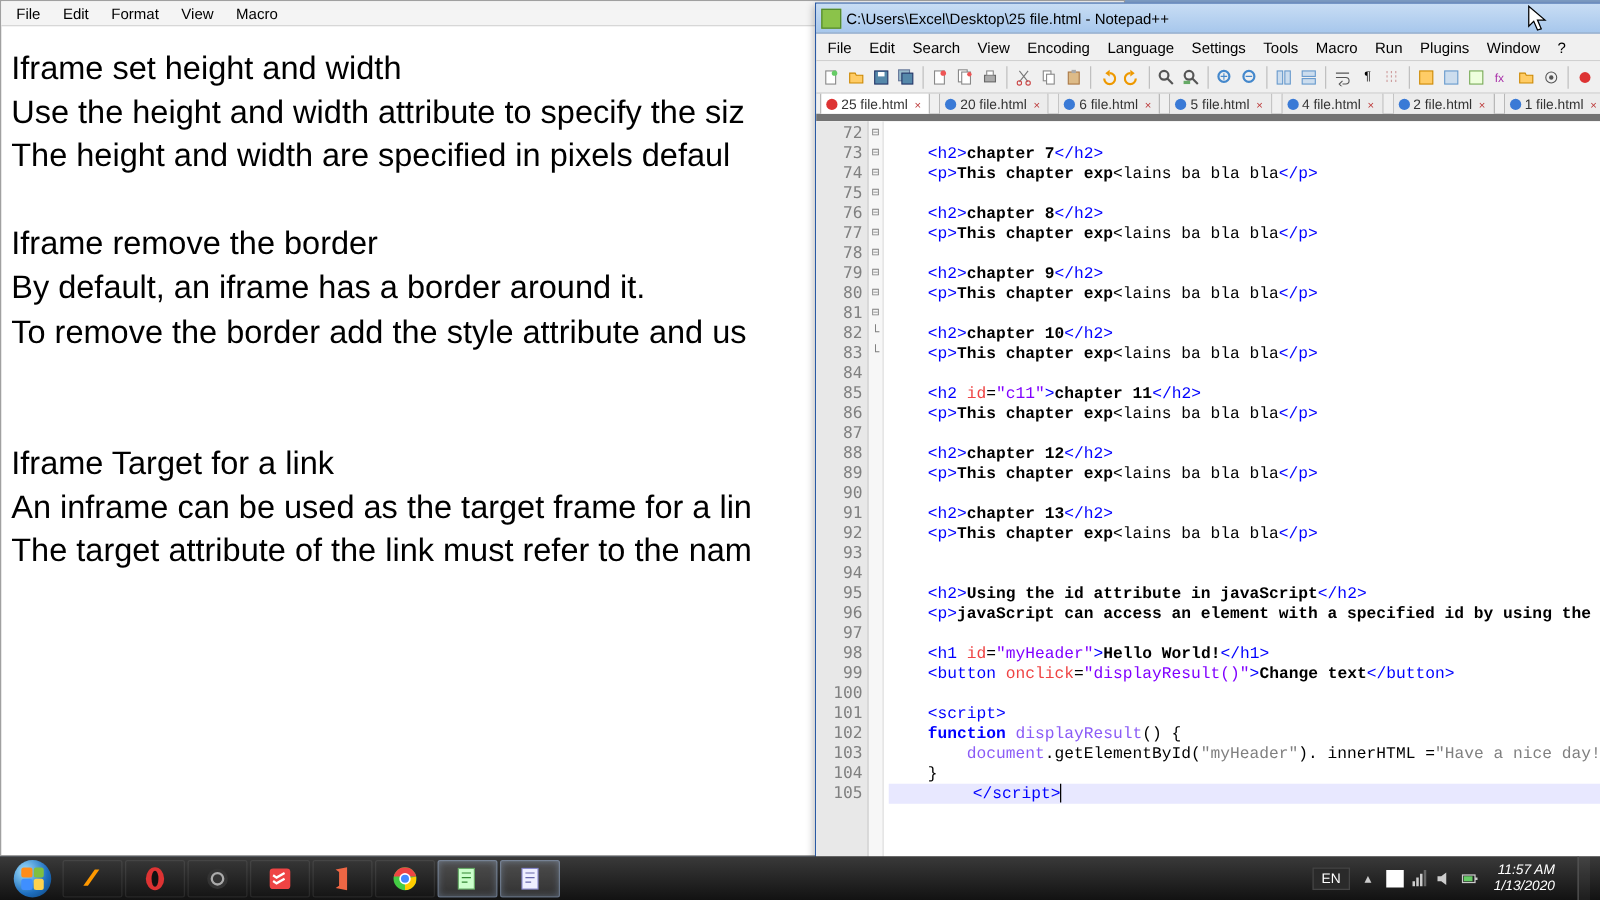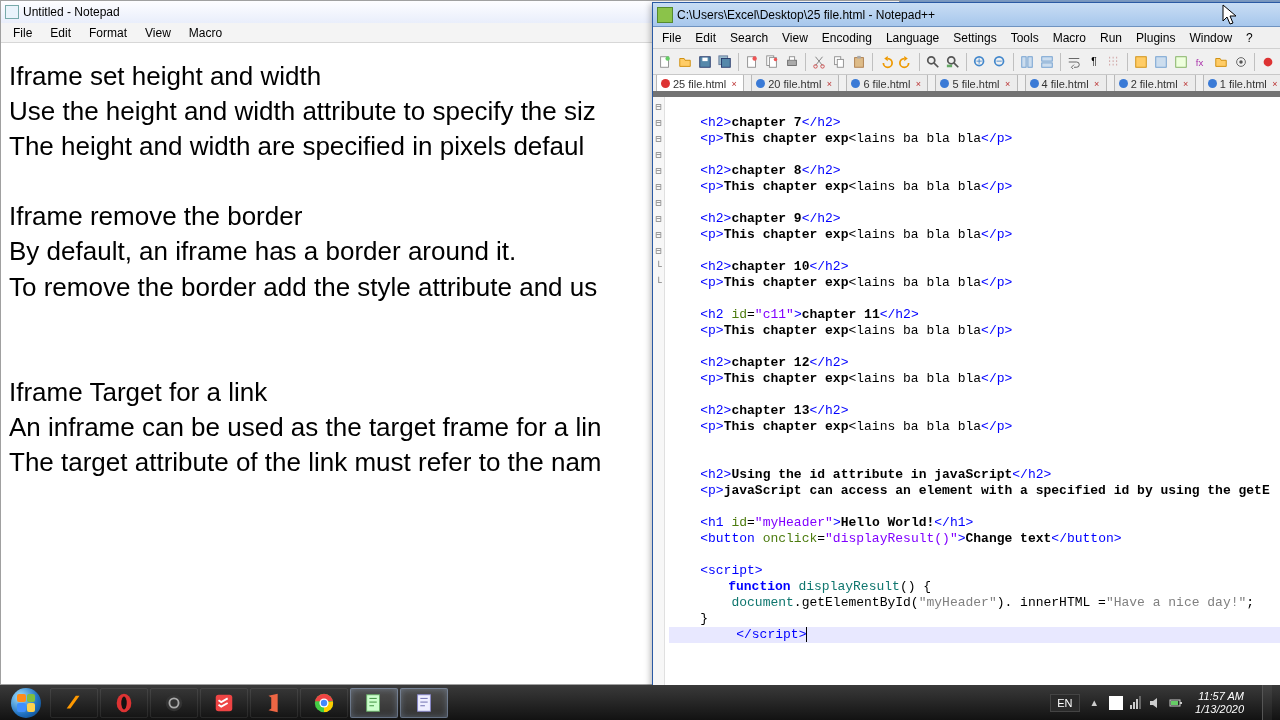--- a/index.html
+++ b/index.html
@@ -80,25 +80,25 @@
     width: 42px; background:#e8e8e8; border-right:1px solid #c8c8c8;
     font-family: Consolas, monospace; font-size: 13px; color:#808080;
     text-align:right; padding: 2px 4px 2px 0; line-height: 16px;
   }
   .foldcol { width:12px; background:#f7f7f7; border-right:1px solid #e0e0e0; font-family:Consolas,monospace; font-size:10px; color:#808080; line-height:16px; text-align:center; padding-top:2px;}
   .code {
     flex:1; font-family: Consolas, "Courier New", monospace; font-size: 13px;
     line-height: 16px; padding: 2px 4px; white-space: pre; overflow:hidden; color:#000;
   }
   .code .t-tag { color:#0000ff; }
-  .code .t-attr { color:#4d7c0f; }
+  .code .t-attr { color:#ef4444; }
   .code .t-str { color:#8000ff; }
   .code .t-txt { color:#000; font-weight:bold; }
-  .code .t-kw  { color:#0000ff; font-weight:bold;margin-left:28px; }
-  .code .t-id  { color:#0f766e; }
+  .code .t-kw  { color:#0000ff; font-weight:bold; }
+  .code .t-id  { color:#8b5cf6; }
   .code .t-strg{ color:#808080; }
   .code .cursor-line { background:#e8e8ff; display:inline-block; min-width:100%;padding-left:36px; }
   .caret { border-right:1px solid #000; animation: blink 1s steps(1) infinite; }
   @keyframes blink { 50% { border-color: transparent; } }
 
   .npp .hscroll {
     height:16px; background:#f0f0f0; border-top:1px solid #c8c8c8;
     display:flex; align-items:center;
   }
   .npp .hscroll .track { flex:1; height:14px; background:#e8e8e8; border:1px solid #c0c0c0; margin:0 14px; position:relative;}
@@ -144,24 +144,20 @@
   .tray .icons { display:flex; gap:6px; align-items:center;}
   .tray .icons span { width:14px; height:14px; display:inline-block; }
   .showdesk { width:10px; height:35px; border-left:1px solid #555; margin-left:6px; background:rgba(255,255,255,0.05);}
   
   .cursor-img { position:absolute; left:1222px; top:4px; pointer-events:none; z-index:999;}
 </style>
 </head>
 <body>
 
 <div class="notepad">
-  <div class="titlebar">
-    <span class="np-icon"></span>
-    <span>Untitled - Notepad</span>
-  </div>
   <div class="menubar" id="np-menu">
       <span class="mi">File</span>
       <span class="mi">Edit</span>
       <span class="mi">Format</span>
       <span class="mi">View</span>
       <span class="mi">Macro</span>
     </div>
   <div class="content">Iframe set height and width
 Use the height and width  attribute to specify the siz
 The height and width are specified in pixels defaul
@@ -408,20 +404,55 @@
         <span class="x">×</span>
       </div>
       <div class="tab">
         <span class="dot "></span>
         <span>den</span>
         <span class="x">×</span>
       </div>
     </div>
 
   <div class="editor">
+    <div class="gutter" id="gutter">72
+73
+74
+75
+76
+77
+78
+79
+80
+81
+82
+83
+84
+85
+86
+87
+88
+89
+90
+91
+92
+93
+94
+95
+96
+97
+98
+99
+100
+101
+102
+103
+104
+105
+</div>
     <div class="foldcol" id="foldcol"> 
 ⊟
 ⊟
  
  
 ⊟
  
  
 ⊟
  

